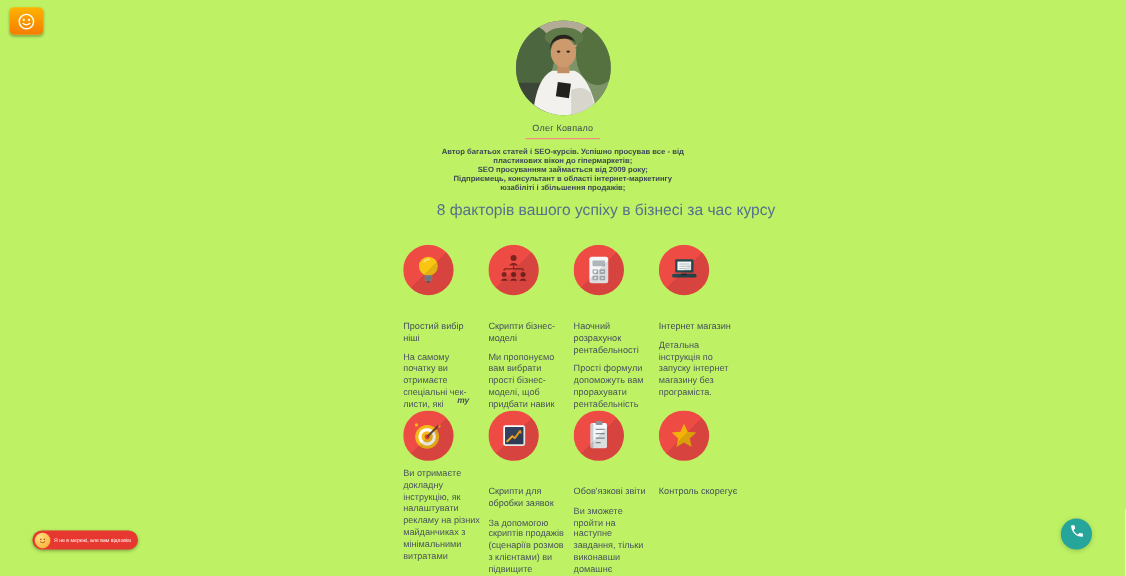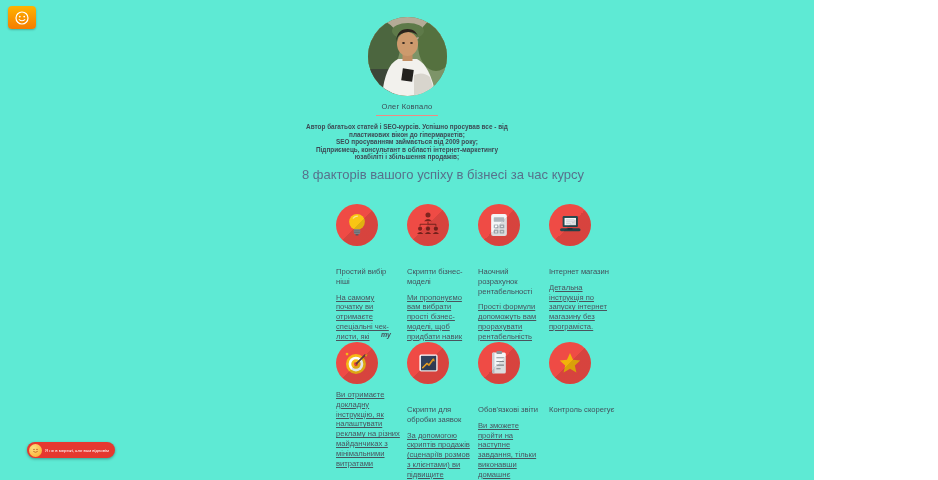--- a/index.html
+++ b/index.html
@@ -1,16 +1,16 @@
 <!DOCTYPE html>
 <html><head>
 <meta charset="utf-8">
 <style>
   html,body{margin:0;padding:0;background:#fff;}
-  .page{position:relative;width:814px;height:480px;overflow:hidden;background:#5eead4;
+  .page{position:relative;width:938px;height:480px;overflow:hidden;background:#bef264;
         font-family:"Liberation Sans", sans-serif;}
 
   
   .chat-badge{position:absolute;left:8px;top:6px;width:28px;height:23px;border-radius:4px;
     background:linear-gradient(180deg,#ffb300,#f57c00);box-shadow:0 1px 2px rgba(0,0,0,.25);
     display:flex;align-items:center;justify-content:center;cursor:pointer;}
   .chat-badge svg{display:block}
 
   
   .profile{position:absolute;left:0;top:17px;width:100%;text-align:center;}
@@ -26,21 +26,21 @@
            font-size:13px;color:#57718c;margin-left:36px;}
 
   
   .grid{position:absolute;left:336px;top:204px;display:grid;
         grid-template-columns:repeat(4,71px);grid-auto-rows:138px;}
   .card{position:relative;overflow:hidden;padding-right:5px;box-sizing:border-box;}
   .icon{position:relative;width:42px;height:42px;border-radius:50%;background:#ef4b45;overflow:hidden;}
   .icon::after{content:"";position:absolute;inset:0;border-radius:50%;
         background:linear-gradient(135deg,rgba(0,0,0,0) 50%,rgba(0,0,0,.10) 50%);}
   .card-title{margin-top:21px;font-size:7.6px;font-weight:normal;color:#44505b;line-height:9.8px;}
-  .card-text{margin-top:6px;font-size:7.6px;color:#4a545e;line-height:9.8px;text-decoration:underline;}
+  .card-text{margin-top:6px;font-size:7.6px;color:#4a545e;line-height:9.8px;}
   .stray{position:absolute;left:381px;top:331px;font-size:7px;font-weight:bold;font-style:italic;
          color:#44505b;}
 
   
   .chat-note{position:absolute;left:27px;top:442px;height:16px;background:#e6382f;border-radius:8px;
     display:inline-flex;align-items:center;padding:0 6px 0 2px;box-shadow:0 1px 3px rgba(0,0,0,.35);
     cursor:pointer;}
   .chat-note .face{width:13px;height:13px;border-radius:50%;
     background:radial-gradient(circle at 35% 30%,#ffe082,#f9a825);flex:0 0 auto;
     display:flex;align-items:center;justify-content:center;}

